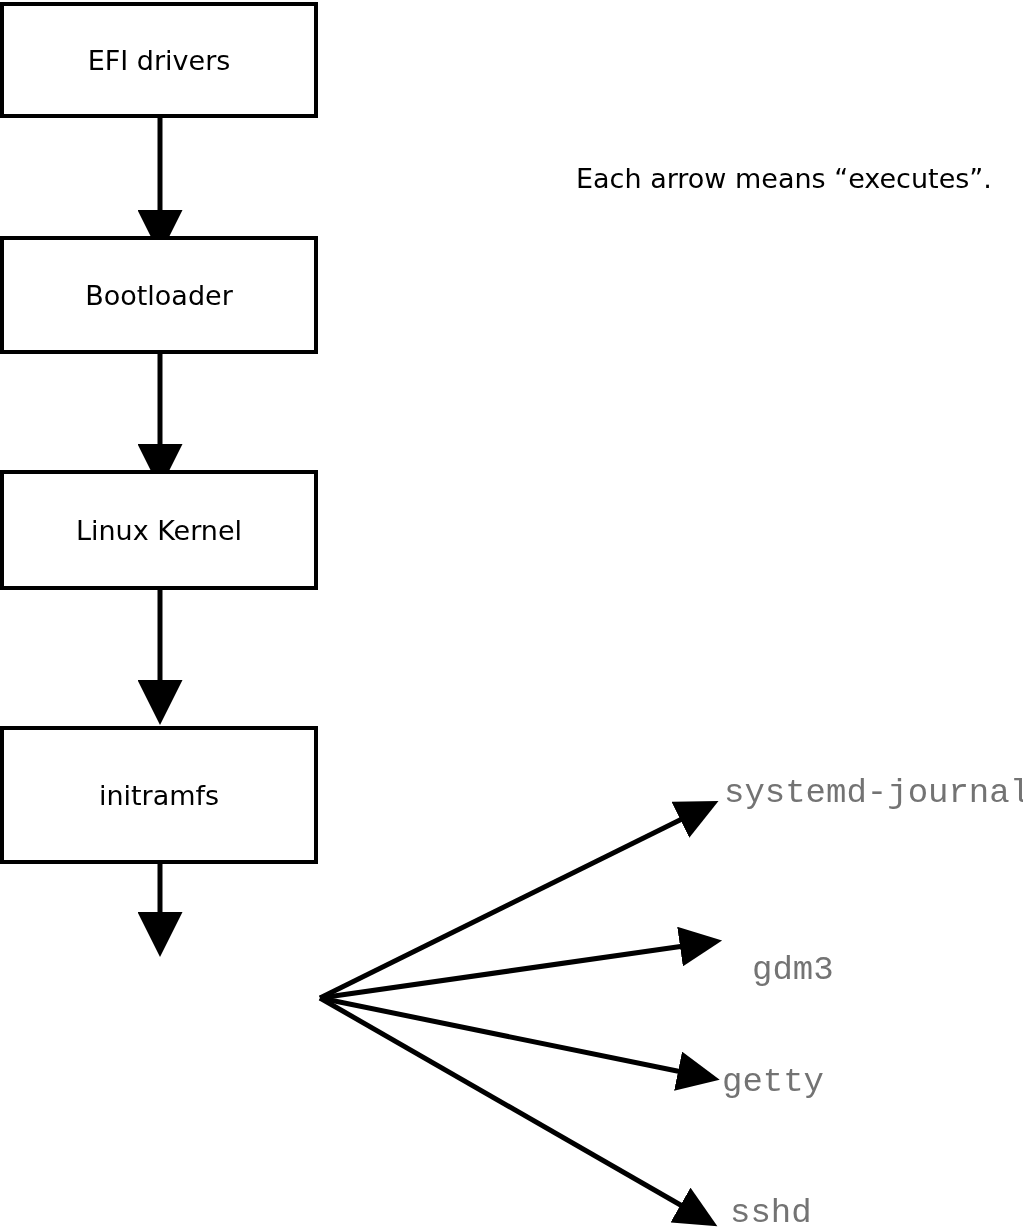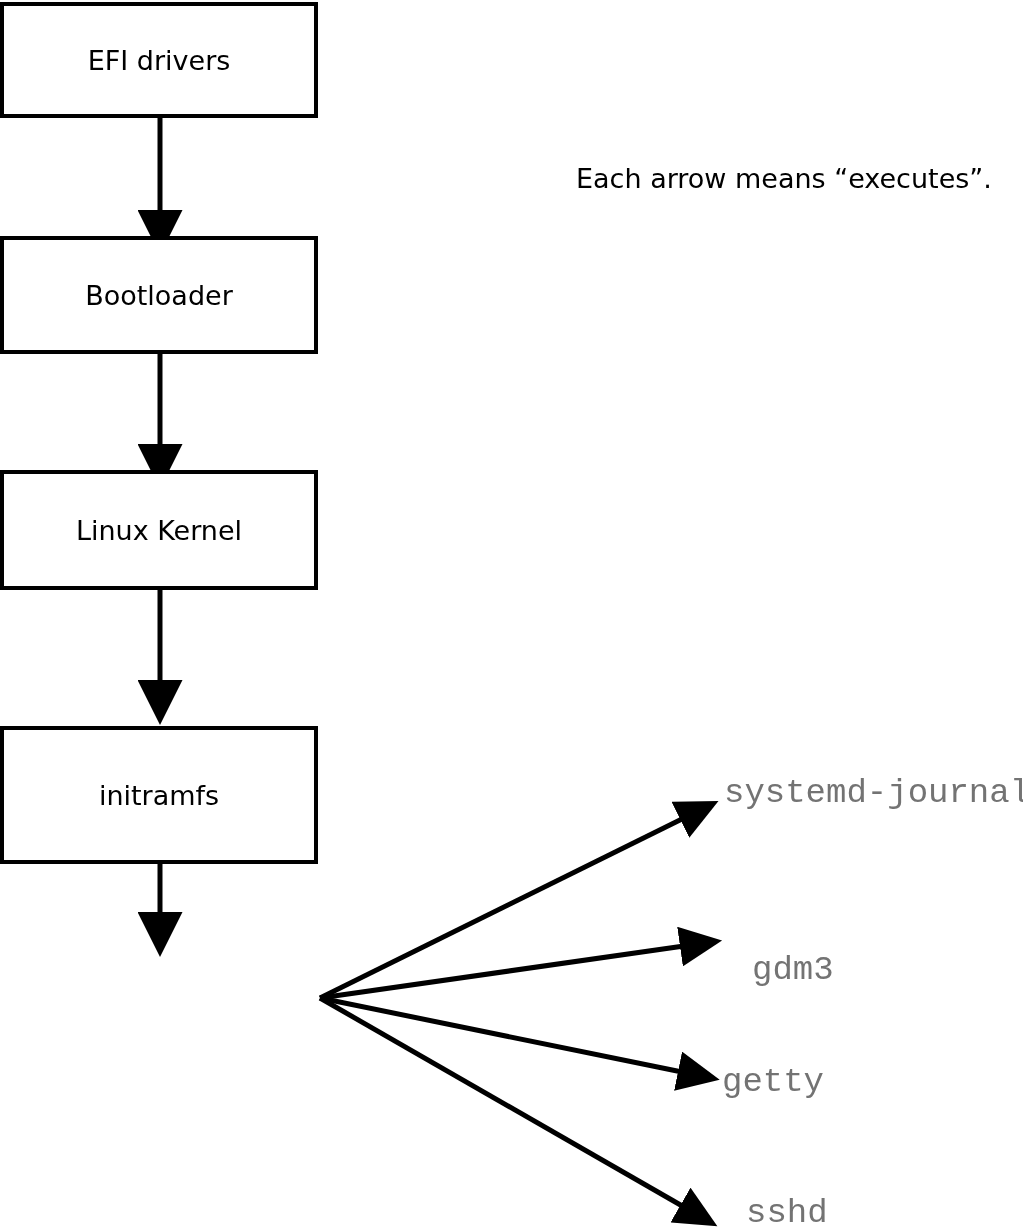--- a/index.html
+++ b/index.html
@@ -125,17 +125,17 @@
     <span class="node-label">initramfs</span>
   </div>
 
 
   <div class="leaf-label" style="left:724px; top:776px;">systemd-journal</div>
 
   <div class="leaf-label" style="left:724px; top:953px;margin-left:28px;">gdm3</div>
 
   <div class="leaf-label" style="left:722px; top:1057px;margin-top:8px;">getty</div>
 
-  <div class="leaf-label" style="left:746px; top:1196px;">sshd</div>
+  <div class="leaf-label" style="left:730px; top:1196px;">sshd</div>
 
   <div class="caption" style="left:564px; top:165px;">Each arrow means “executes”.</div>
 
 </div>
 
 </body></html>

